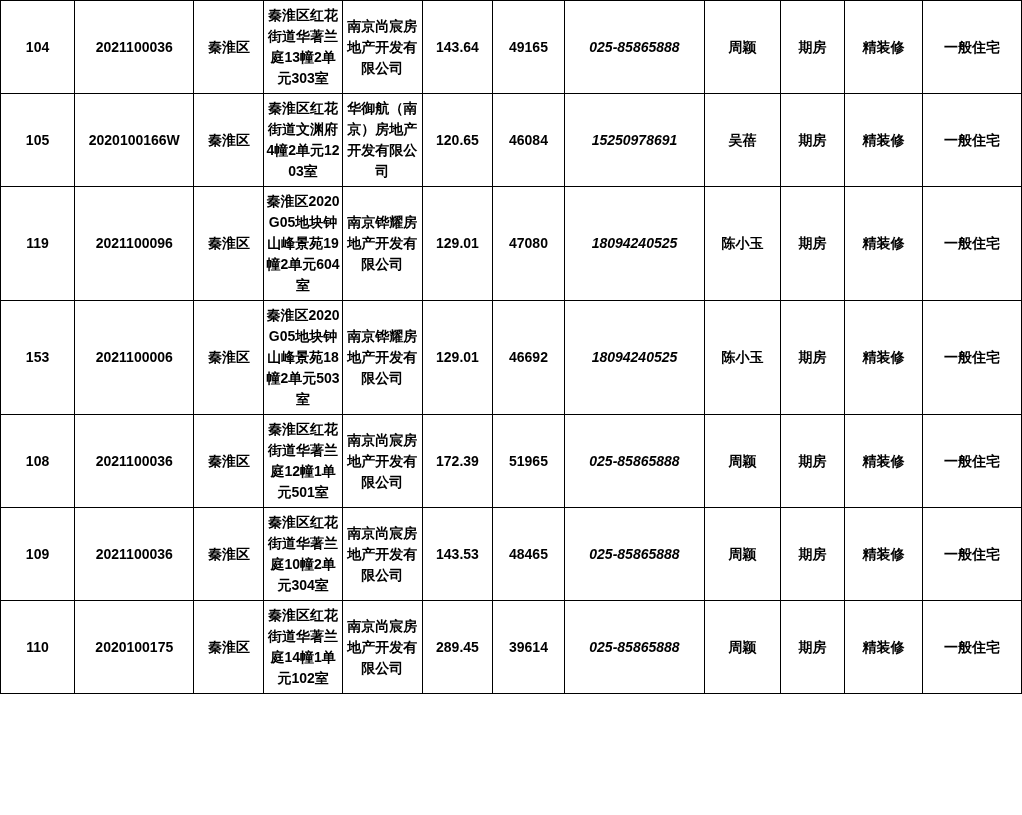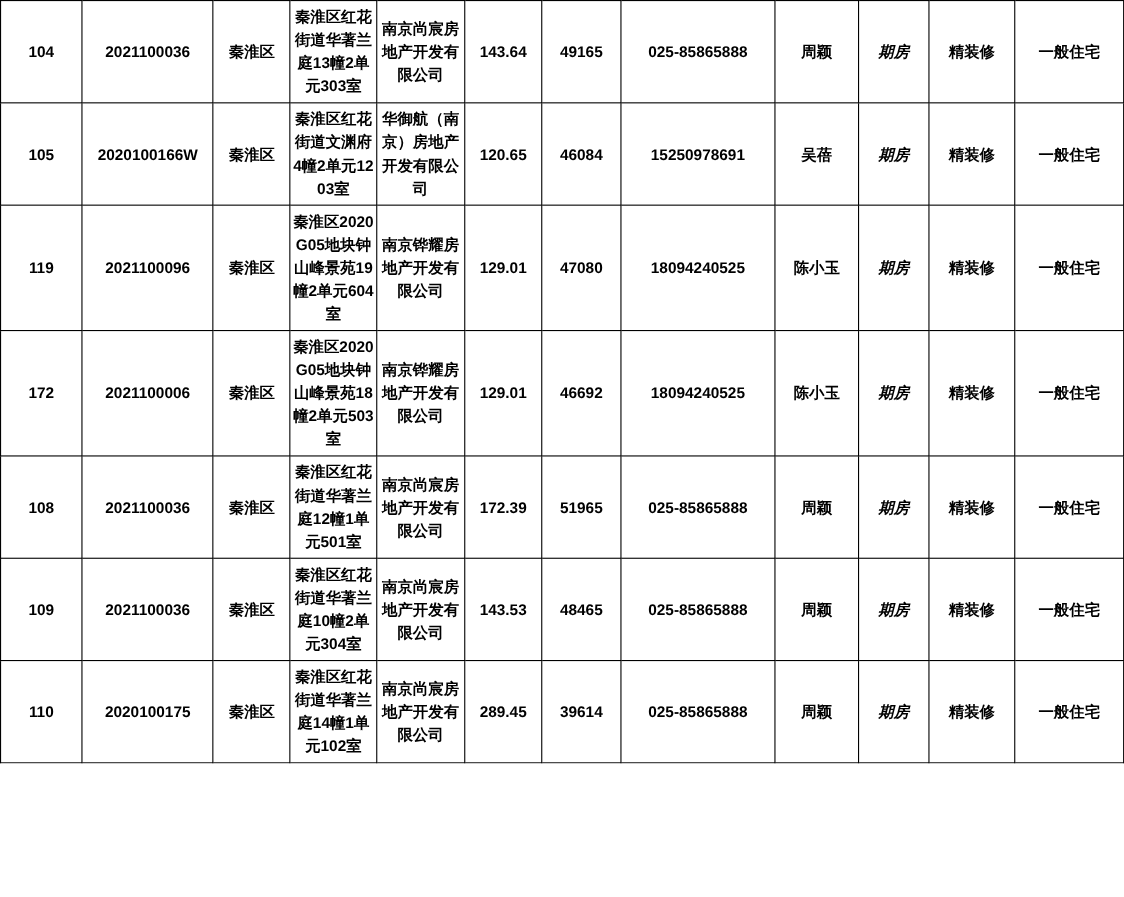--- a/index.html
+++ b/index.html
@@ -44,23 +44,23 @@
   col.c-type    { width: 62px; }
   col.c-deco    { width: 76px; }
   col.c-use     { width: 96px; }
 
   td.cell-index   { font-size: 14px; }
   td.cell-code    { font-size: 14px; letter-spacing: 0px; }
   td.cell-addr    { font-size: 13px; line-height: 1.45; }
   td.cell-dev     { font-size: 13px; line-height: 1.45; }
   td.cell-area    { font-size: 14px; margin-top: 26px; }
   td.cell-price   { font-size: 14px; }
-  td.cell-phone   { font-size: 14px; }
+  td.cell-phone   { font-size: 14px; font-style: italic; }
   td.cell-contact { font-size: 14px; }
-  td.cell-type    { font-size: 14px; font-style: italic; }
+  td.cell-type    { font-size: 14px; }
   td.cell-deco    { font-size: 14px; margin-top: 8px; }
   td.cell-use     { font-size: 14px; }
 </style>
 </head>
 <body>
 
 <div class="sheet">
   <table class="data-table">
     <colgroup>
       <col class="c-index">
@@ -113,21 +113,21 @@
         <td class="cell-dev">南京铧耀房地产开发有限公司</td>
         <td class="cell-area">129.01</td>
         <td class="cell-price">47080</td>
         <td class="cell-phone">18094240525</td>
         <td class="cell-contact">陈小玉</td>
         <td class="cell-type">期房</td>
         <td class="cell-deco">精装修</td>
         <td class="cell-use">一般住宅</td>
       </tr>
       <tr>
-        <td class="cell-index">172</td>
+        <td class="cell-index">153</td>
         <td class="cell-code">2021100006</td>
         <td class="cell-dist">秦淮区</td>
         <td class="cell-addr">秦淮区2020G05地块钟山峰景苑18幢2单元503室</td>
         <td class="cell-dev">南京铧耀房地产开发有限公司</td>
         <td class="cell-area">129.01</td>
         <td class="cell-price">46692</td>
         <td class="cell-phone">18094240525</td>
         <td class="cell-contact">陈小玉</td>
         <td class="cell-type">期房</td>
         <td class="cell-deco">精装修</td>

